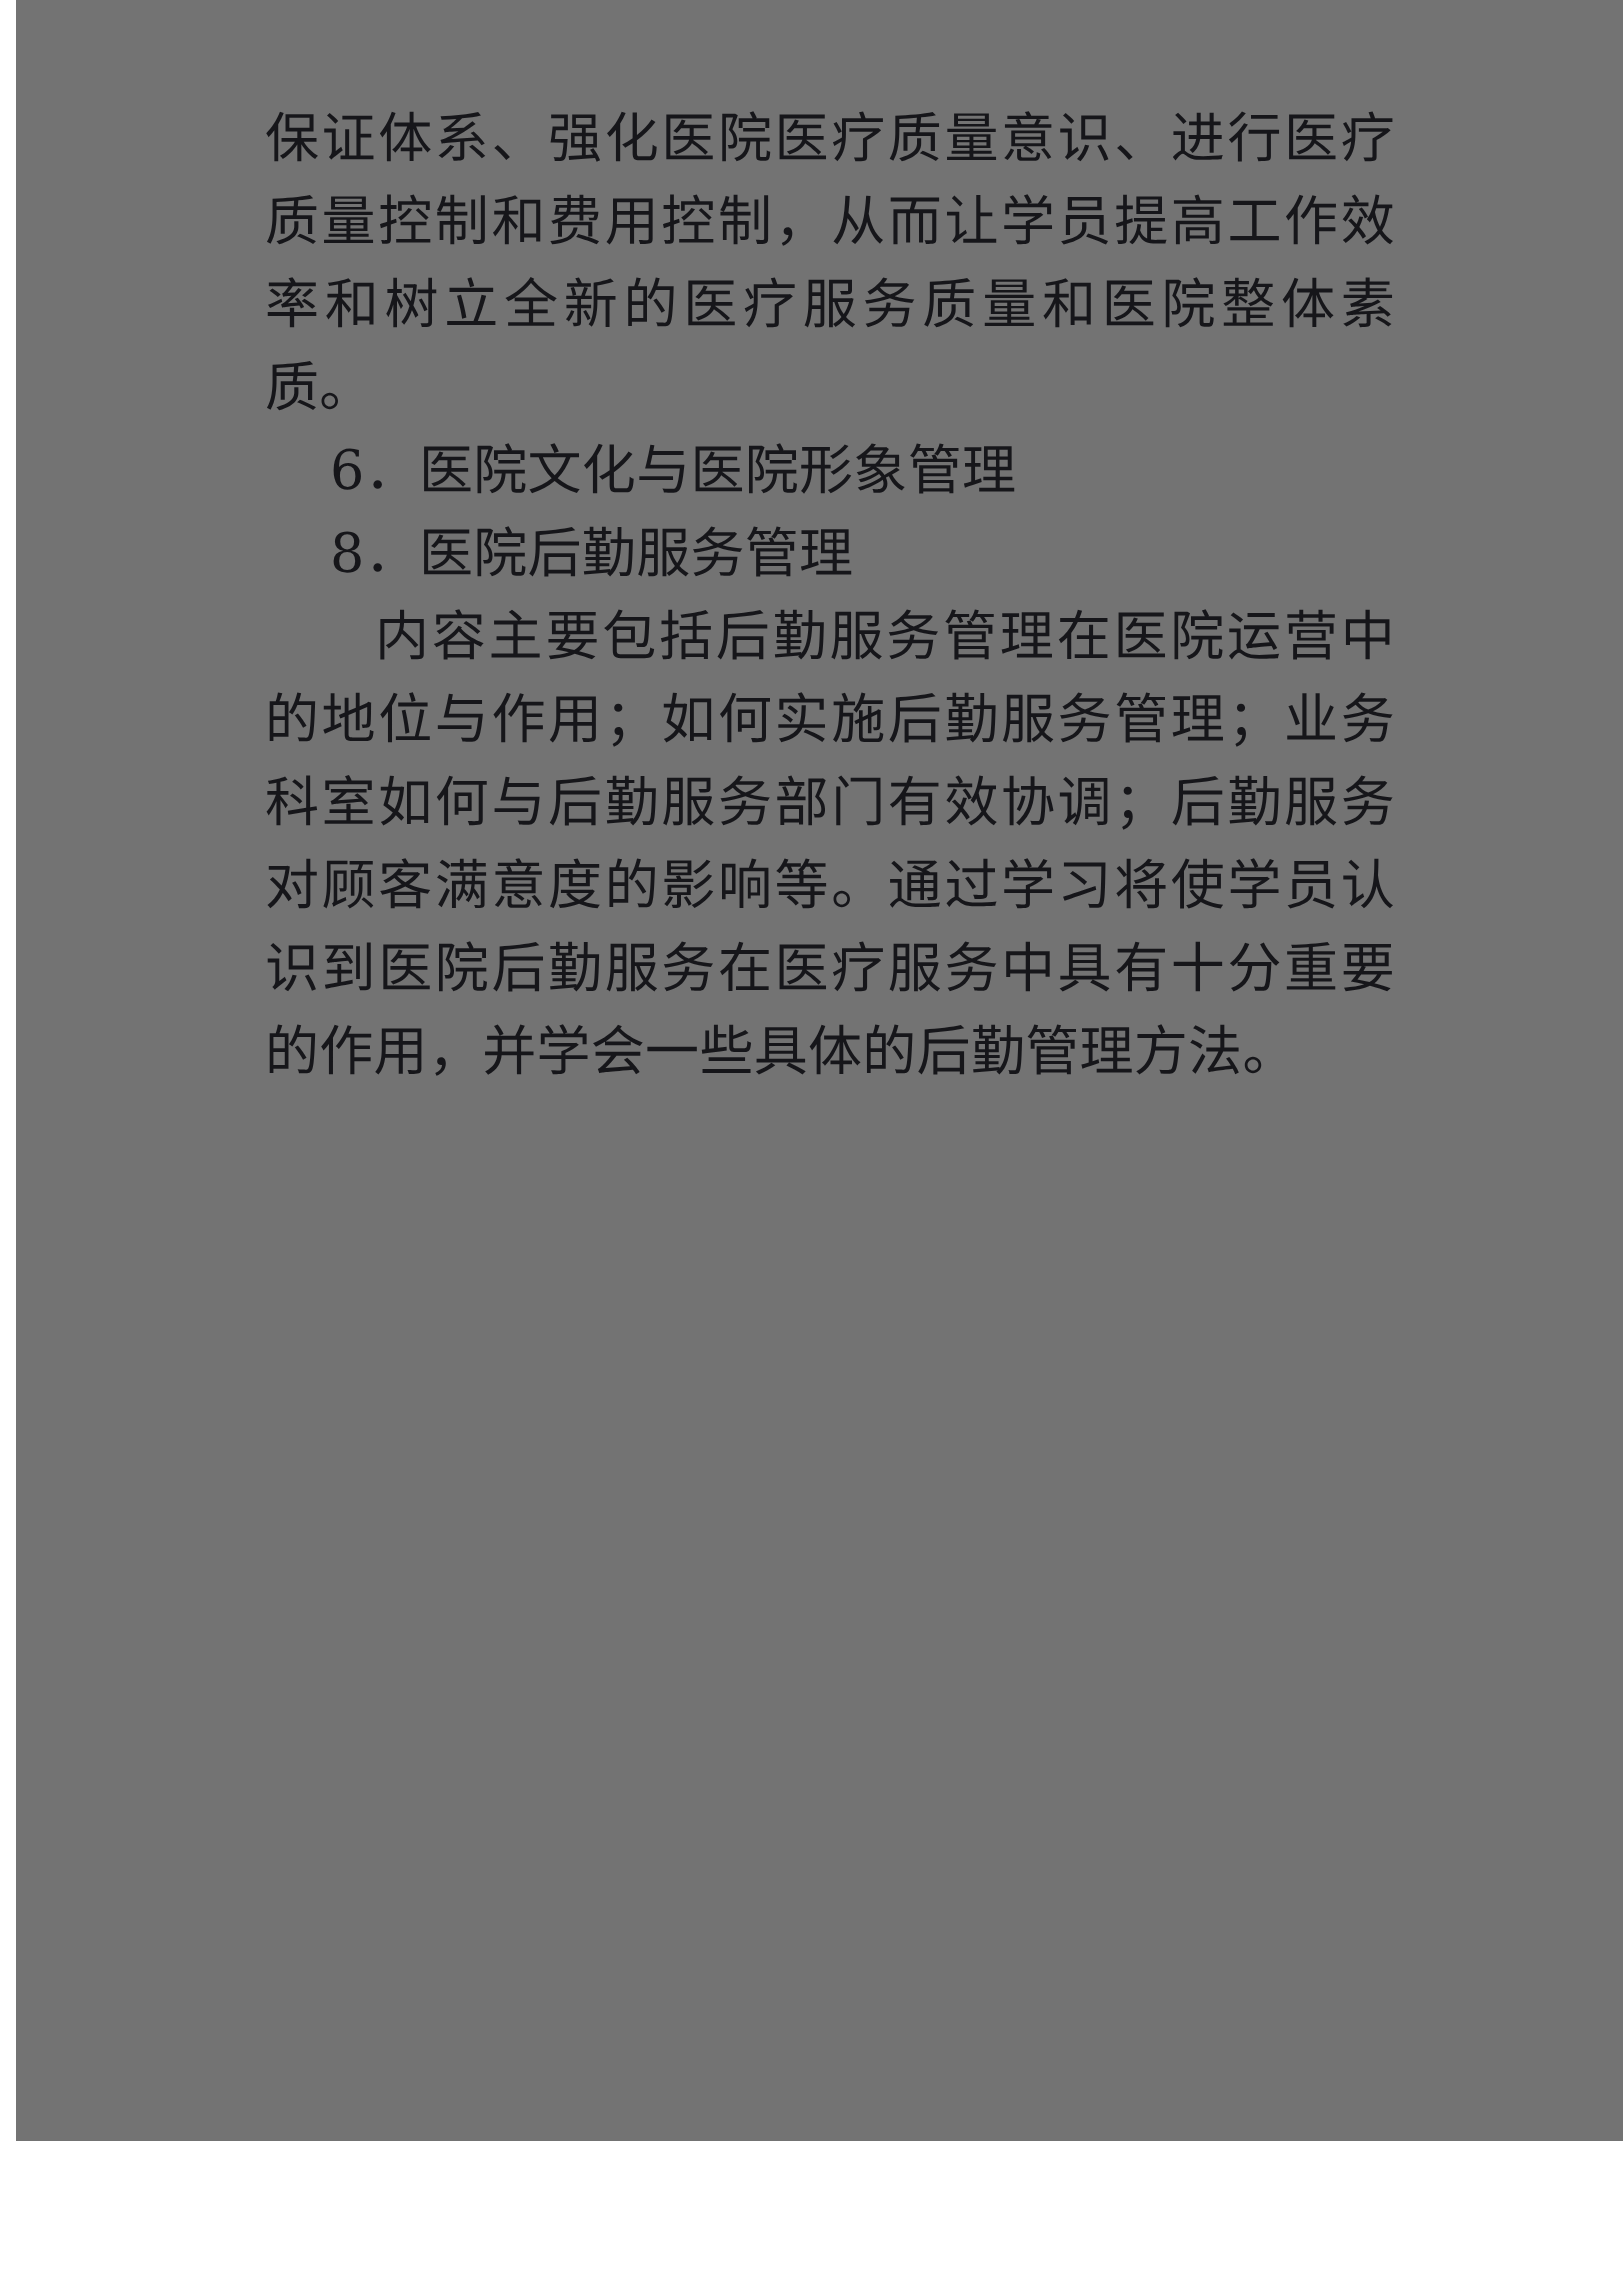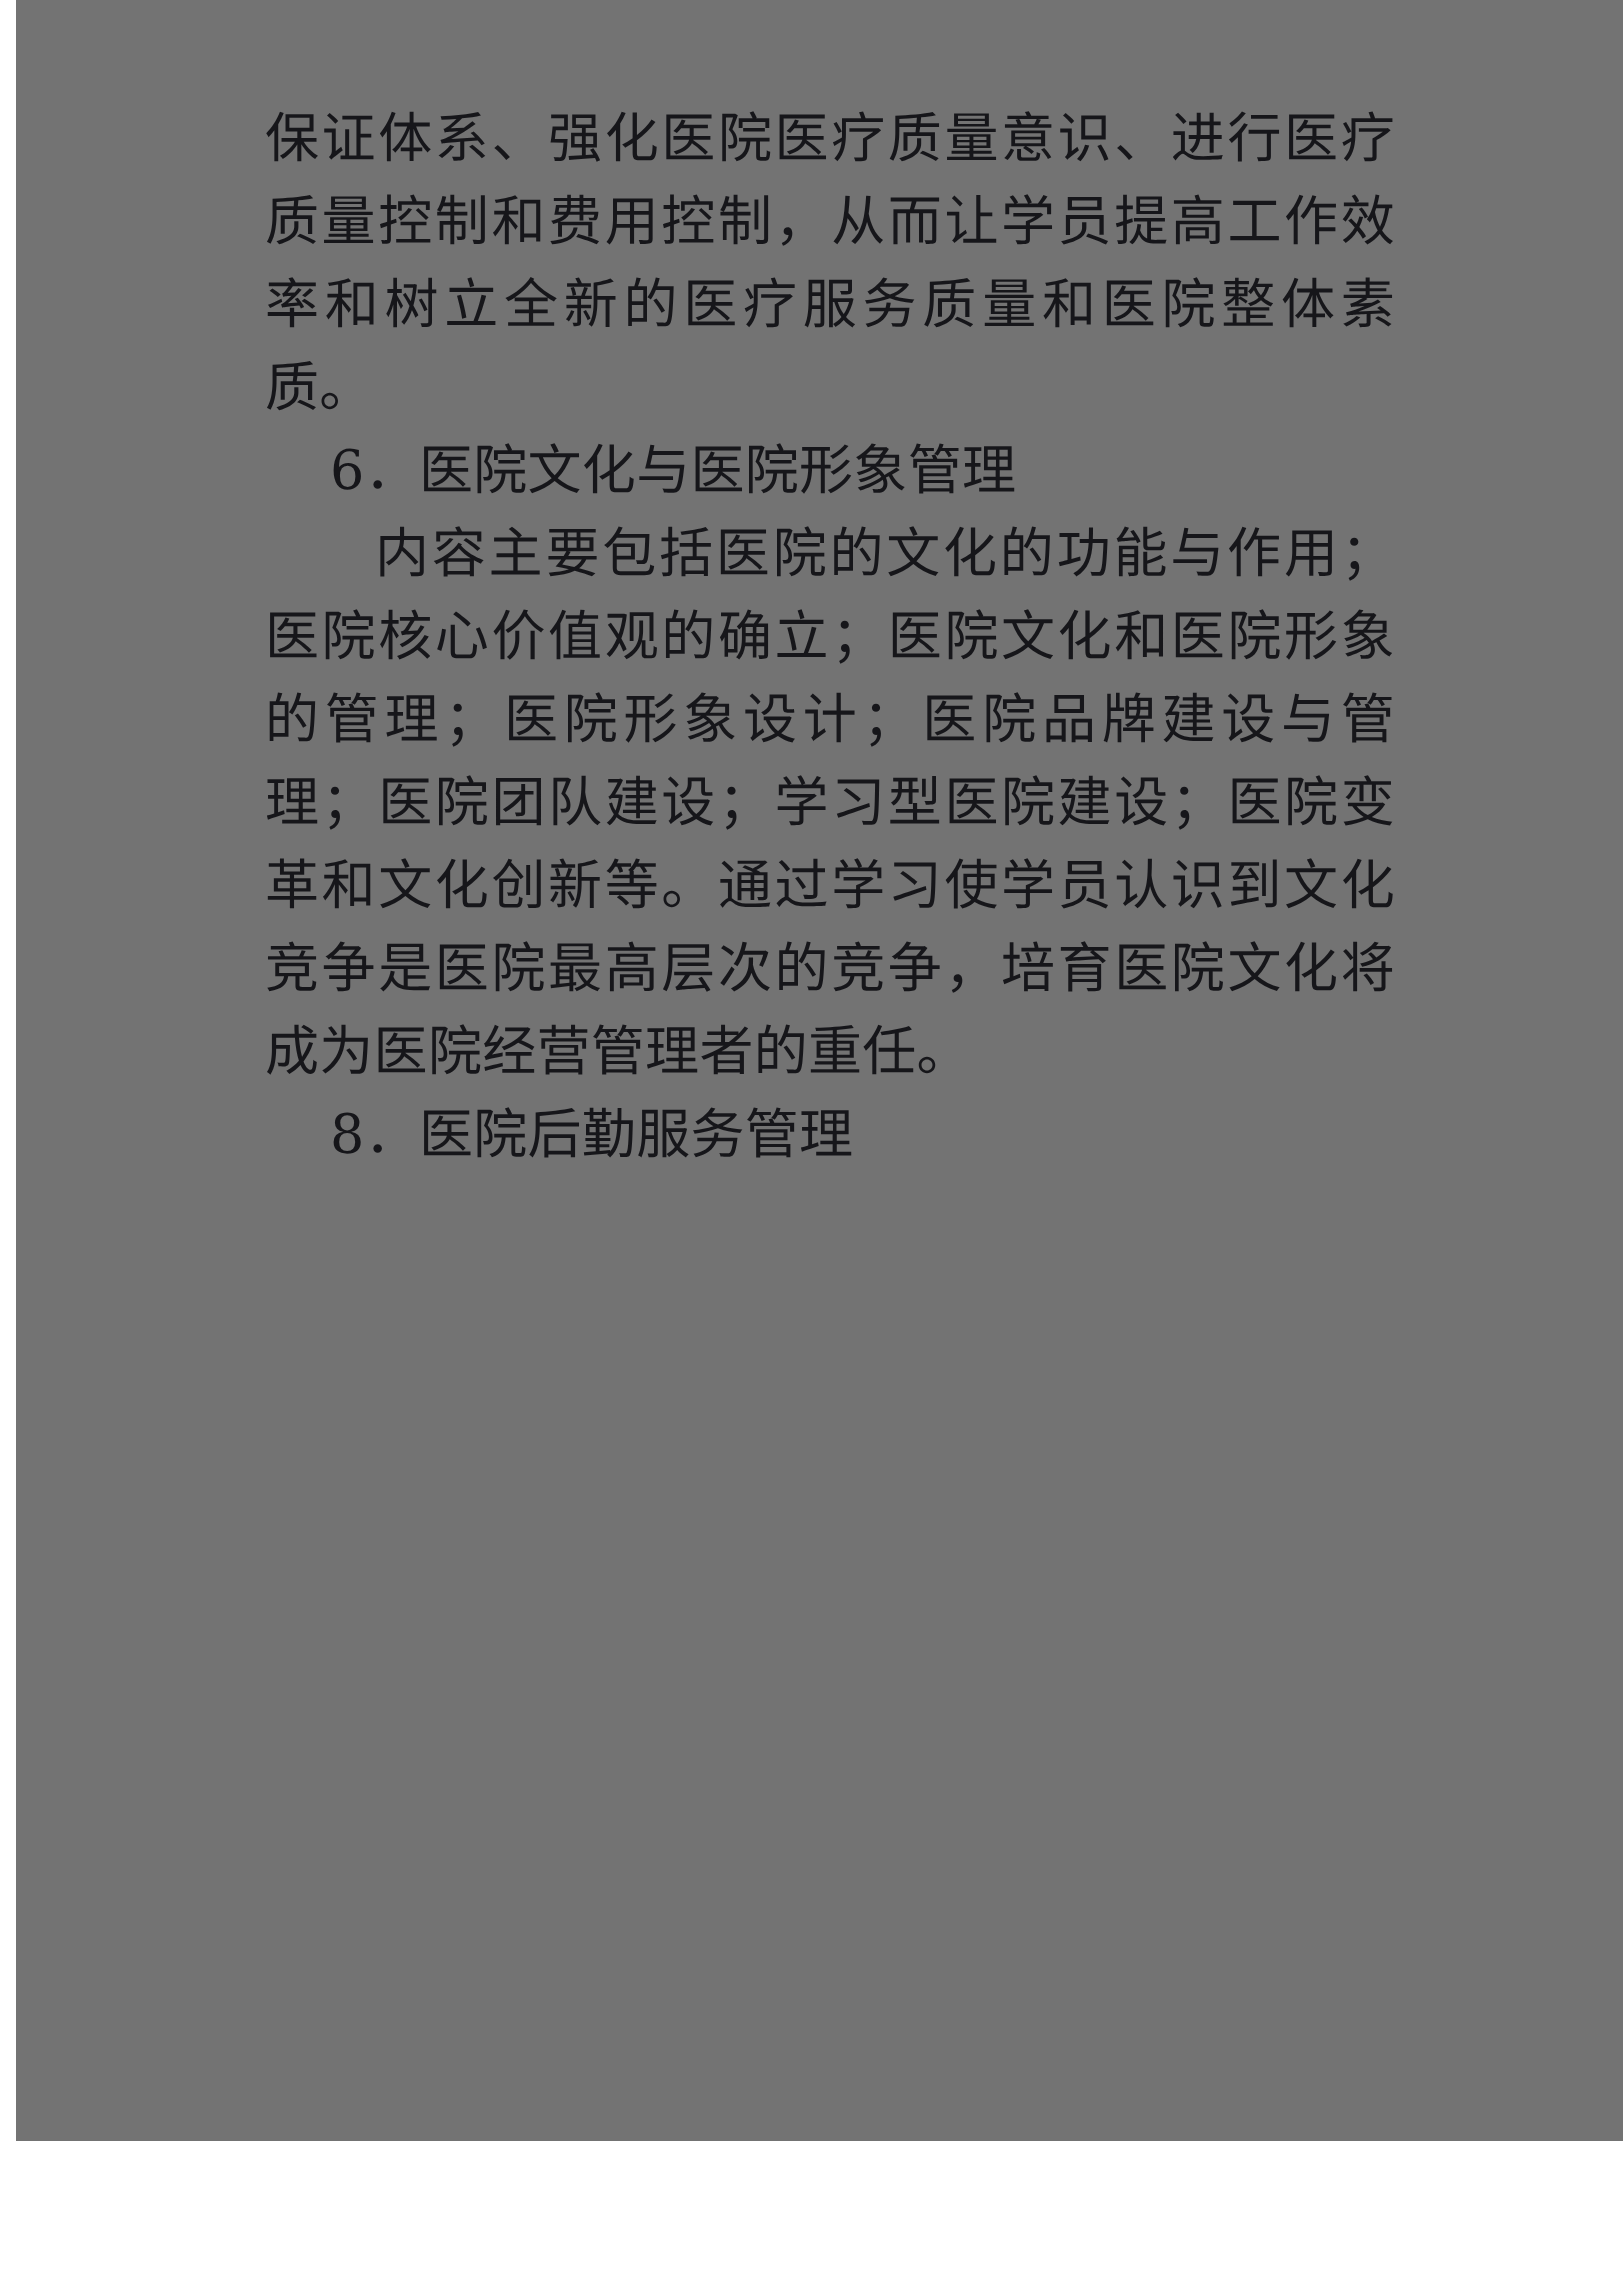--- a/index.html
+++ b/index.html
@@ -67,22 +67,22 @@
 </head>
 <body>
 
 <div id="page">
   <div id="text-column">
 
     <p class="block para para-cont">保证体系、强化医院医疗质量意识、进行医疗质量控制和费用控制，从而让学员提高工作效率和树立全新的医疗服务质量和医院整体素质。</p>
 
     <p class="block heading">6．医院文化与医院形象管理</p>
 
-    <p class="block para">内容主要包括医院的文化的功能与作用；医院核心价值观的确立；医院文化和医院形象的管理；医院形象设计；医院品牌建设与管理；医院团队建设；学习型医院建设；医院变革和文化创新等。通过学习使学员认识到文化竞争是医院最高层次的竞争，培育医院文化将成为医院经营管理者的重任。</p>
 
 
 
     <p class="block heading">8．医院后勤服务管理</p>
 
+    <p class="block para">内容主要包括后勤服务管理在医院运营中的地位与作用；如何实施后勤服务管理；业务科室如何与后勤服务部门有效协调；后勤服务对顾客满意度的影响等。通过学习将使学员认识到医院后勤服务在医疗服务中具有十分重要的作用，并学会一些具体的后勤管理方法。</p>
 
   </div>
 </div>
 
 
 </body></html>

